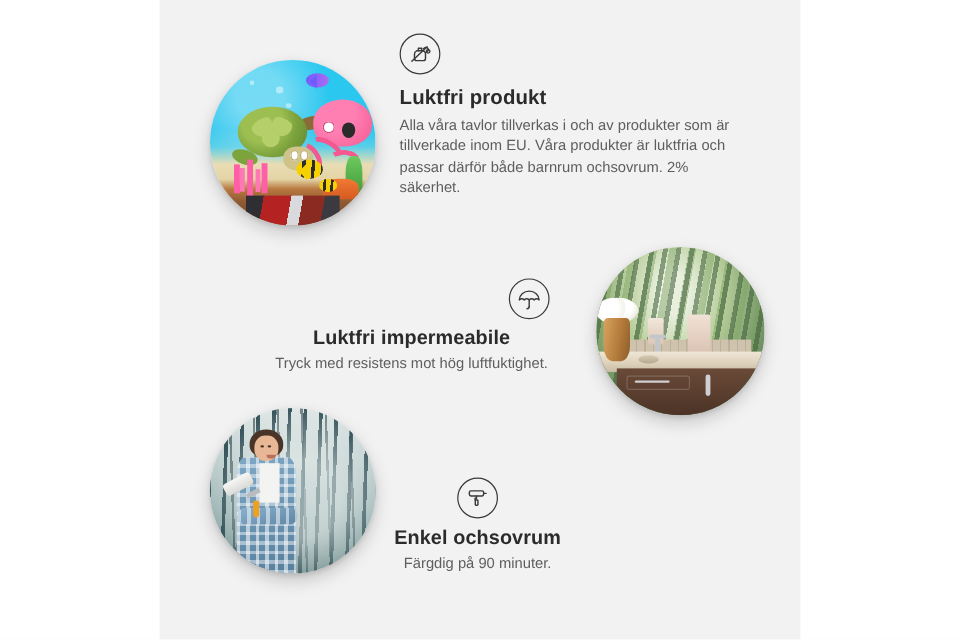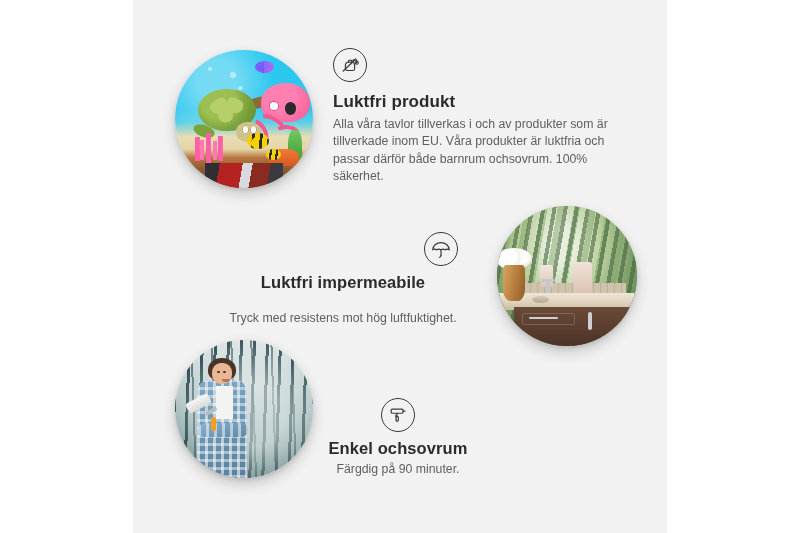--- a/index.html
+++ b/index.html
@@ -180,28 +180,28 @@
     border-radius:50%;
     display:flex; align-items:center; justify-content:center;
   }
   .icon-circle svg { display:block; }
   .f-title {
     font-size:17px; font-weight:bold; color:#2b2b2b;
     letter-spacing:.1px;
   }
   .f-body { font-size:12.3px; line-height:1.42; color:#5e5e5e; }
 
-  #feature-odour { left:333px; top:48px; width:292px; }
+  #feature-odour { left:333px; top:28px; width:292px; }
   #feature-odour .icon-circle { margin-bottom:10px; }
   #feature-odour .f-title { margin-bottom:4px; }
 
   #feature-water { left:222px; top:232px; width:242px; text-align:center; }
   #feature-water .icon-wrap { display:flex; justify-content:center; margin-left:195px; }
   #feature-water .f-title { margin-top:7px; font-size:16.5px; }
-  #feature-water .f-body { margin-top:18px; }
+  #feature-water .f-body { margin-top:3px; }
 
   #feature-mount { left:325px; top:398px; width:146px; text-align:center; }
   #feature-mount .icon-wrap { display:flex; justify-content:center; }
   #feature-mount .f-title { margin-top:7px; font-size:16.5px; }
   #feature-mount .f-body { margin-top:3px; white-space:nowrap; }
 </style>
 </head>
 <body>
 
 <div id="canvas">
@@ -270,21 +270,21 @@
     <div class="icon-circle">
       <svg width="22" height="22" viewBox="0 0 24 24" fill="none" stroke="#3a3a3a" stroke-width="1.3" stroke-linecap="round" stroke-linejoin="round">
         <path d="M9 9h5a3 3 0 0 1 3 3v4a2 2 0 0 1-2 2h-6a2 2 0 0 1-2-2v-4a3 3 0 0 1 2-2.8z"></path>
         <path d="M10.5 9V6.8h3V9"></path>
         <path d="M15 7.2c1.6-1.2 3.3-1.3 4.2-.2.8 1 .3 2.4-1 3"></path>
         <circle cx="19.4" cy="9.6" r="1.6"></circle>
         <path d="M4.6 18.6 18.4 5.4"></path>
       </svg>
     </div>
     <div class="f-title">Luktfri produkt</div>
-    <div class="f-body">Alla våra tavlor tillverkas i och av produkter som är tillverkade inom EU. Våra produkter är luktfria och passar därför både barnrum ochsovrum. 100% säkerhet.</div>
+    <div class="f-body">Alla våra tavlor tillverkas i och av produkter som är tillverkade inom EU. Våra produkter är luktfria och passar därför både barnrum ochsovrum. 2% säkerhet.</div>
   </div>
 
   <div class="feature" id="feature-water">
     <div class="icon-wrap">
       <div class="icon-circle">
         <svg width="22" height="22" viewBox="0 0 24 24" fill="none" stroke="#3a3a3a" stroke-width="1.3" stroke-linecap="round" stroke-linejoin="round">
           <path d="M3 13c0-4.4 4-8 9-8s9 3.6 9 8c-1.5-1.3-3-1.3-4.5 0C15 11.7 13.5 11.7 12 13c-1.5-1.3-3-1.3-4.5 0C6 11.7 4.5 11.7 3 13z"></path>
           <path d="M12 13v6"></path>
           <path d="M12 19c0 1.1-.9 2-2 2"></path>
         </svg>

